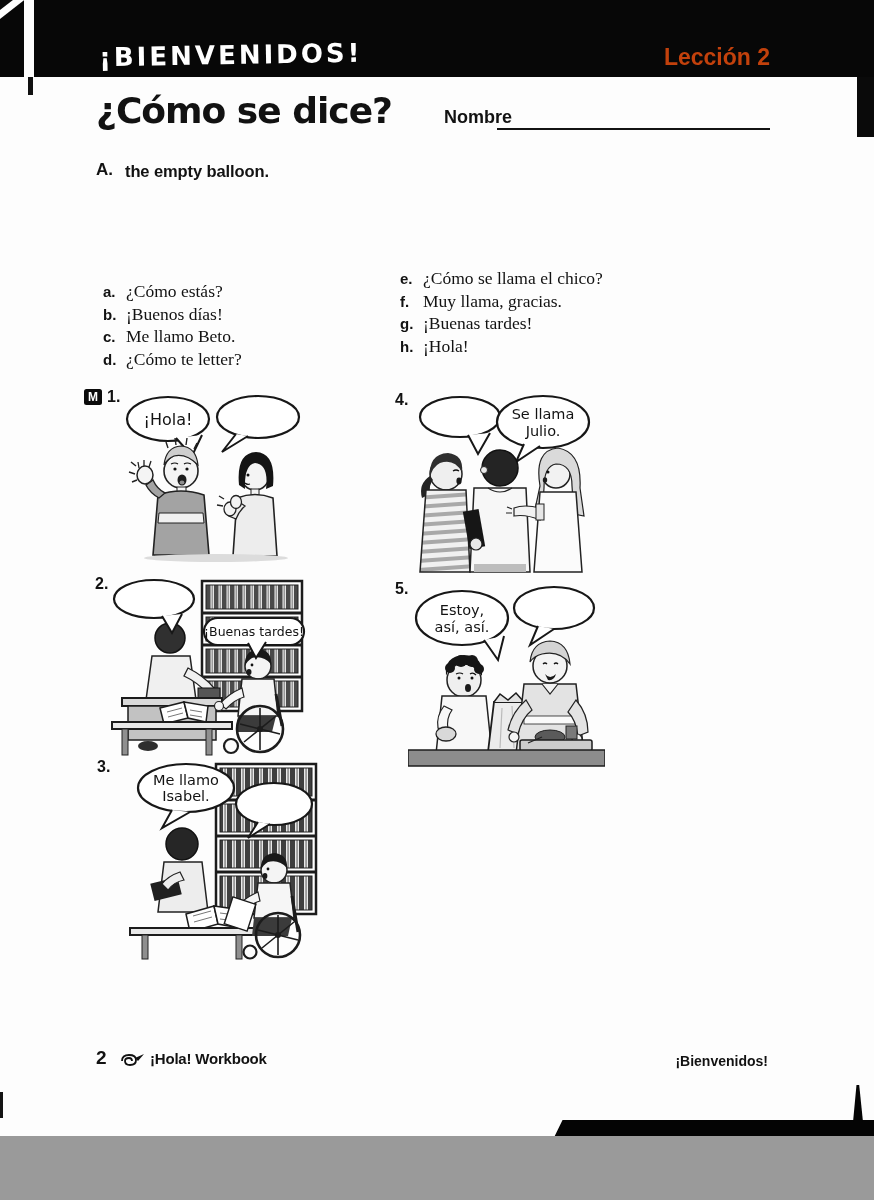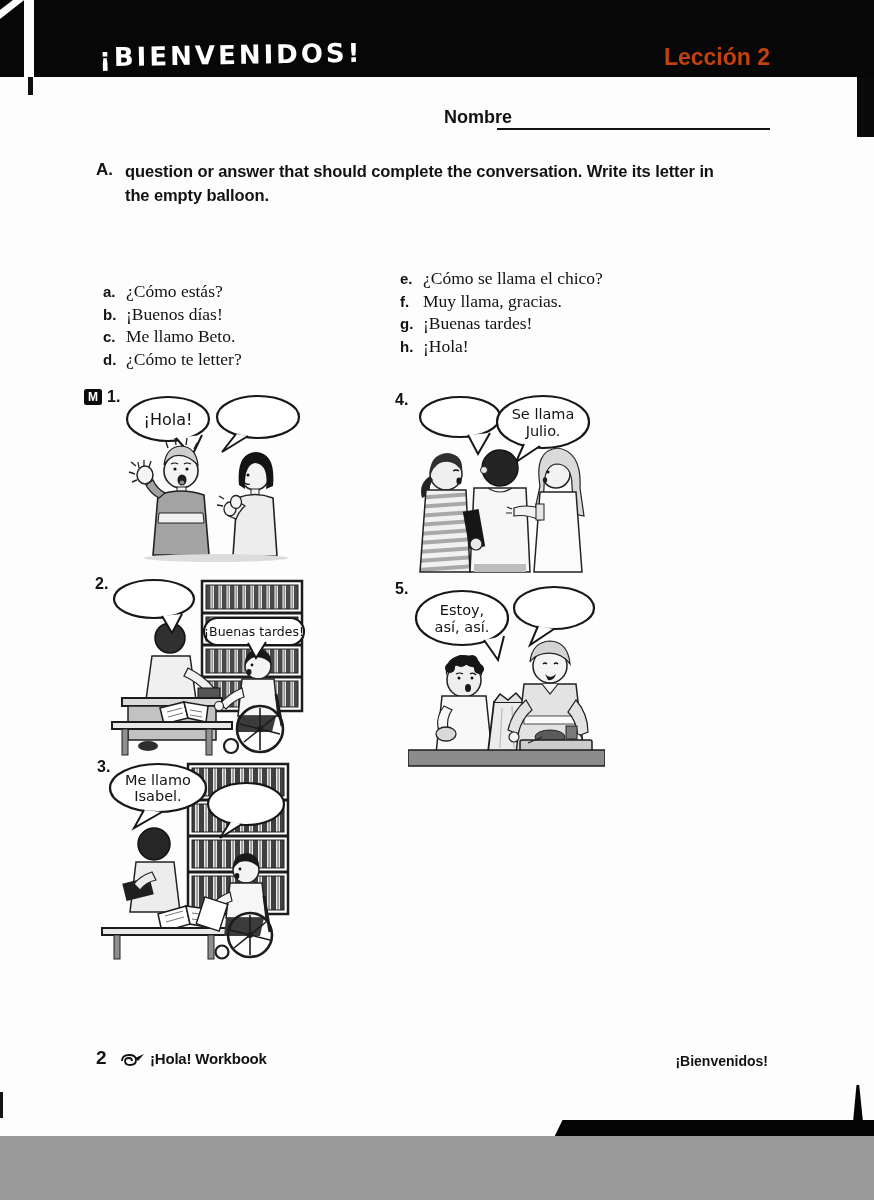--- a/index.html
+++ b/index.html
@@ -62,27 +62,27 @@
 
   <div class="banner">
     <span class="banner-series">¡BIENVENIDOS!</span>
     <span class="banner-lesson">Lección 2</span>
   </div>
   <div class="spine-strip"></div>
   <div class="corner-slash"></div>
   <div class="spine-nub"></div>
   <div class="right-strip"></div>
 
+  <div class="page-title">¿Cómo se dice?</div>
   <div class="name-label">Nombre</div>
   <div class="name-line"></div>
 
   <div class="exercise">
     <span class="ex-label">A.</span>
     <div class="ex-lines">
-      <div>question or answer that should complete the conversation. Write its letter in</div>
       <div>the empty balloon.</div>
     </div>
   </div>
 
   <div class="options-col options-left">
     <div class="opt">
       <span class="opt-letter">a.</span>
       <span class="opt-text">¿Cómo estás?</span>
     </div>
     <div class="opt">
@@ -224,21 +224,21 @@
         <path d="M52 40 L62 57 L72 38" fill="#fff" stroke="#171717" stroke-width="2"></path>
       </g>
       <g>
         <rect x="94" y="42" width="100" height="27" rx="13.5" fill="#fff" stroke="#171717" stroke-width="2.2"></rect>
         <path d="M138 67 L146 82 L156 66" fill="#fff" stroke="#171717" stroke-width="2"></path>
         <text x="144" y="60" text-anchor="middle" font-size="12.5">¡Buenas tardes!</text>
       </g>
     </svg>
   </div>
 
-  <div class="illo" style="left:100px;top:760px;">
+  <div class="illo" style="left:128px;top:760px;">
     <svg width="192" height="202" viewBox="0 0 192 202">
       <defs>
         <pattern id="books-b" width="9" height="34" patternUnits="userSpaceOnUse">
           <rect width="9" height="34" fill="#e9e9e9"></rect>
             <rect width="5" height="34" fill="#3f3f3f"></rect>
           <rect x="6.2" width="1.8" height="34" fill="#9a9a9a"></rect>
         </pattern>
       </defs>
       <g>
         <rect x="88" y="4" width="100" height="150" fill="#fff" stroke="#1c1c1c" stroke-width="2.5"></rect>

